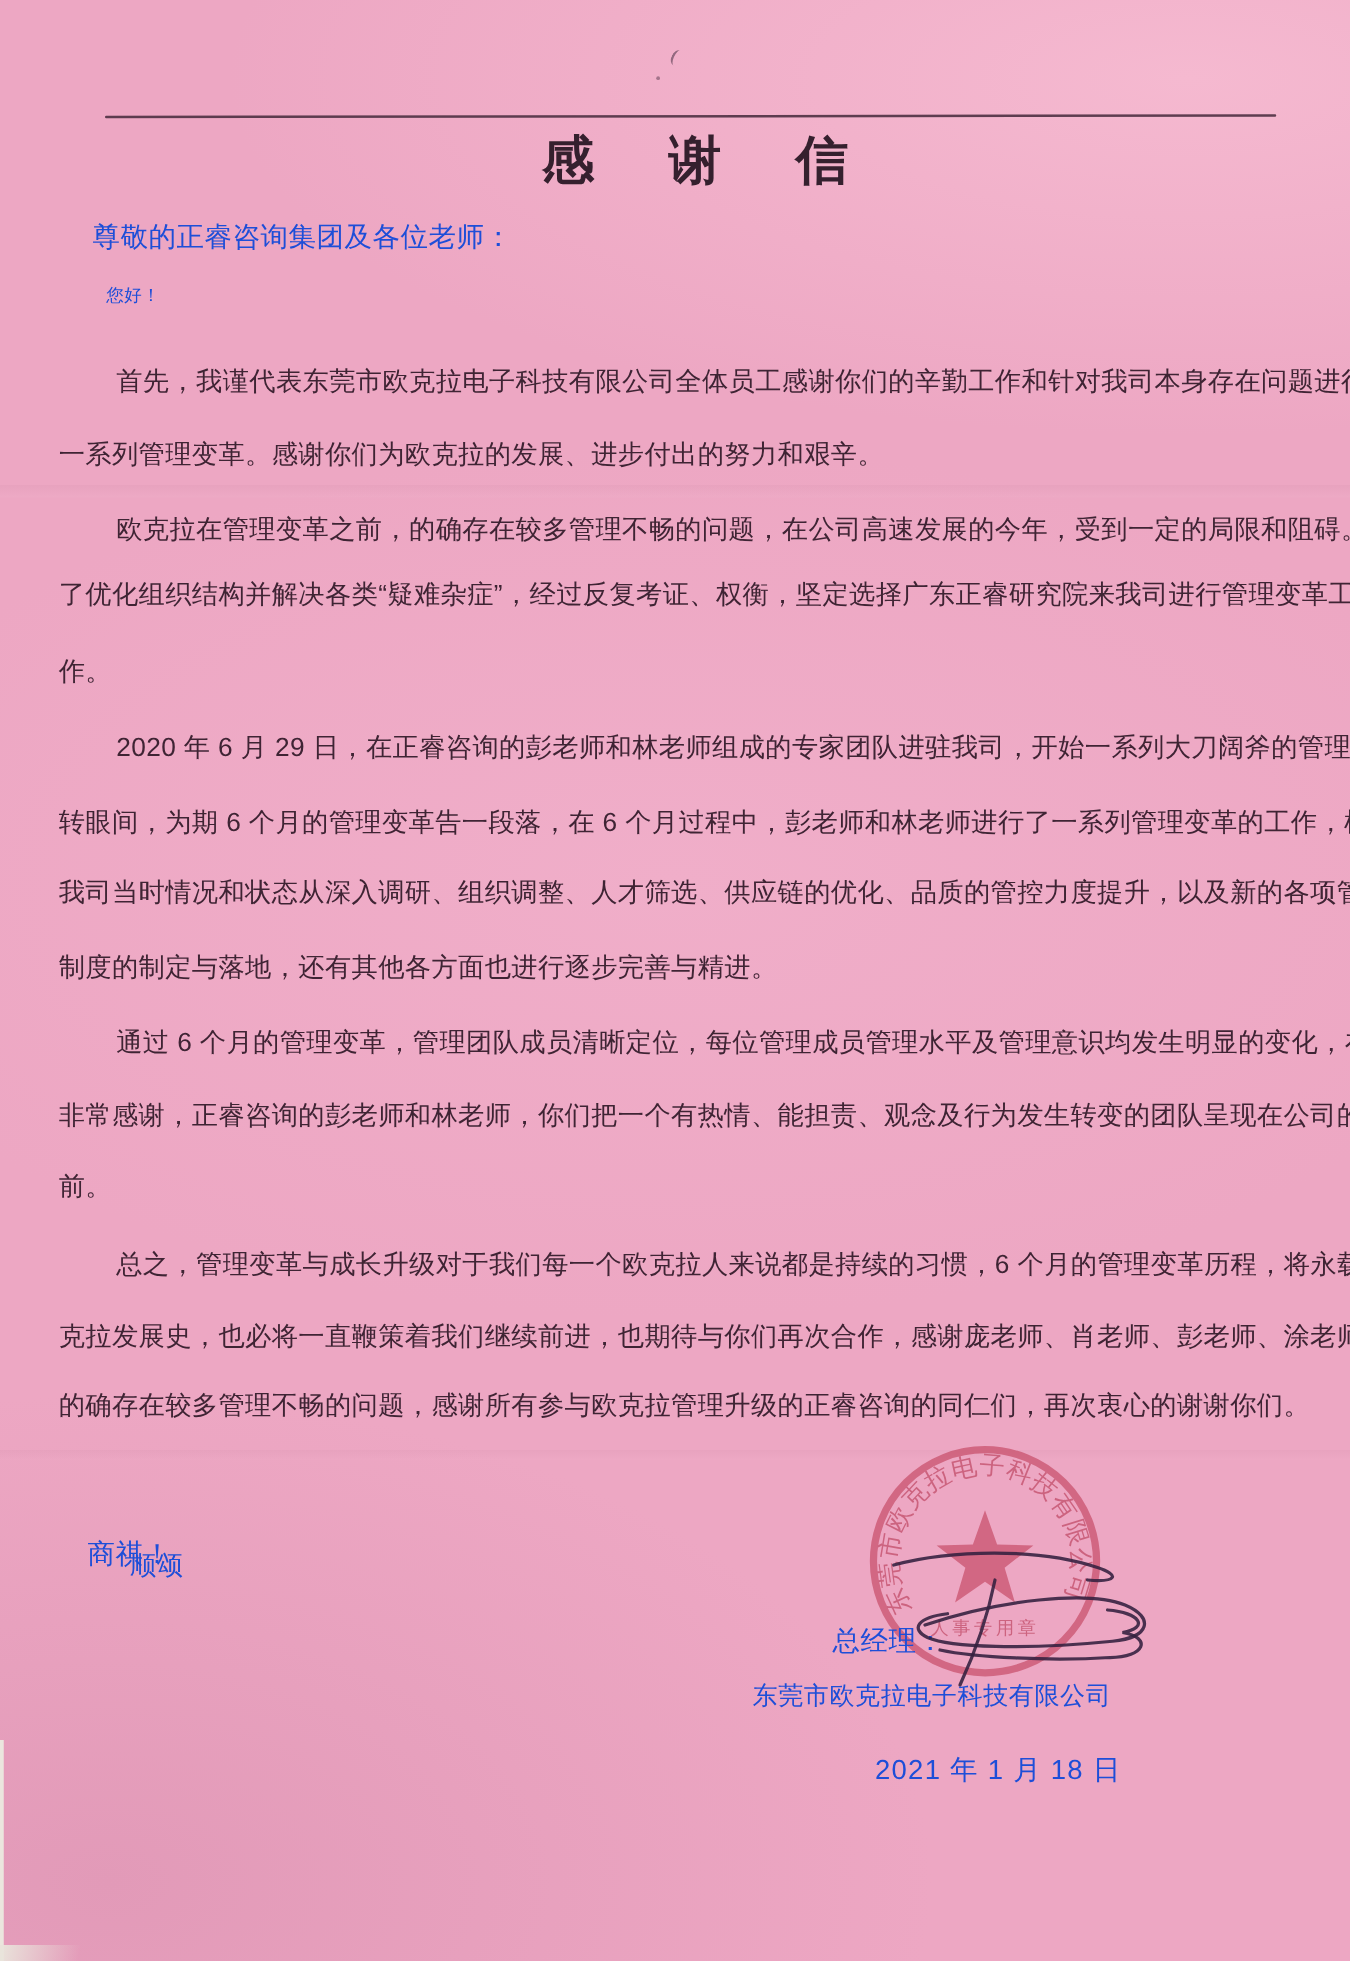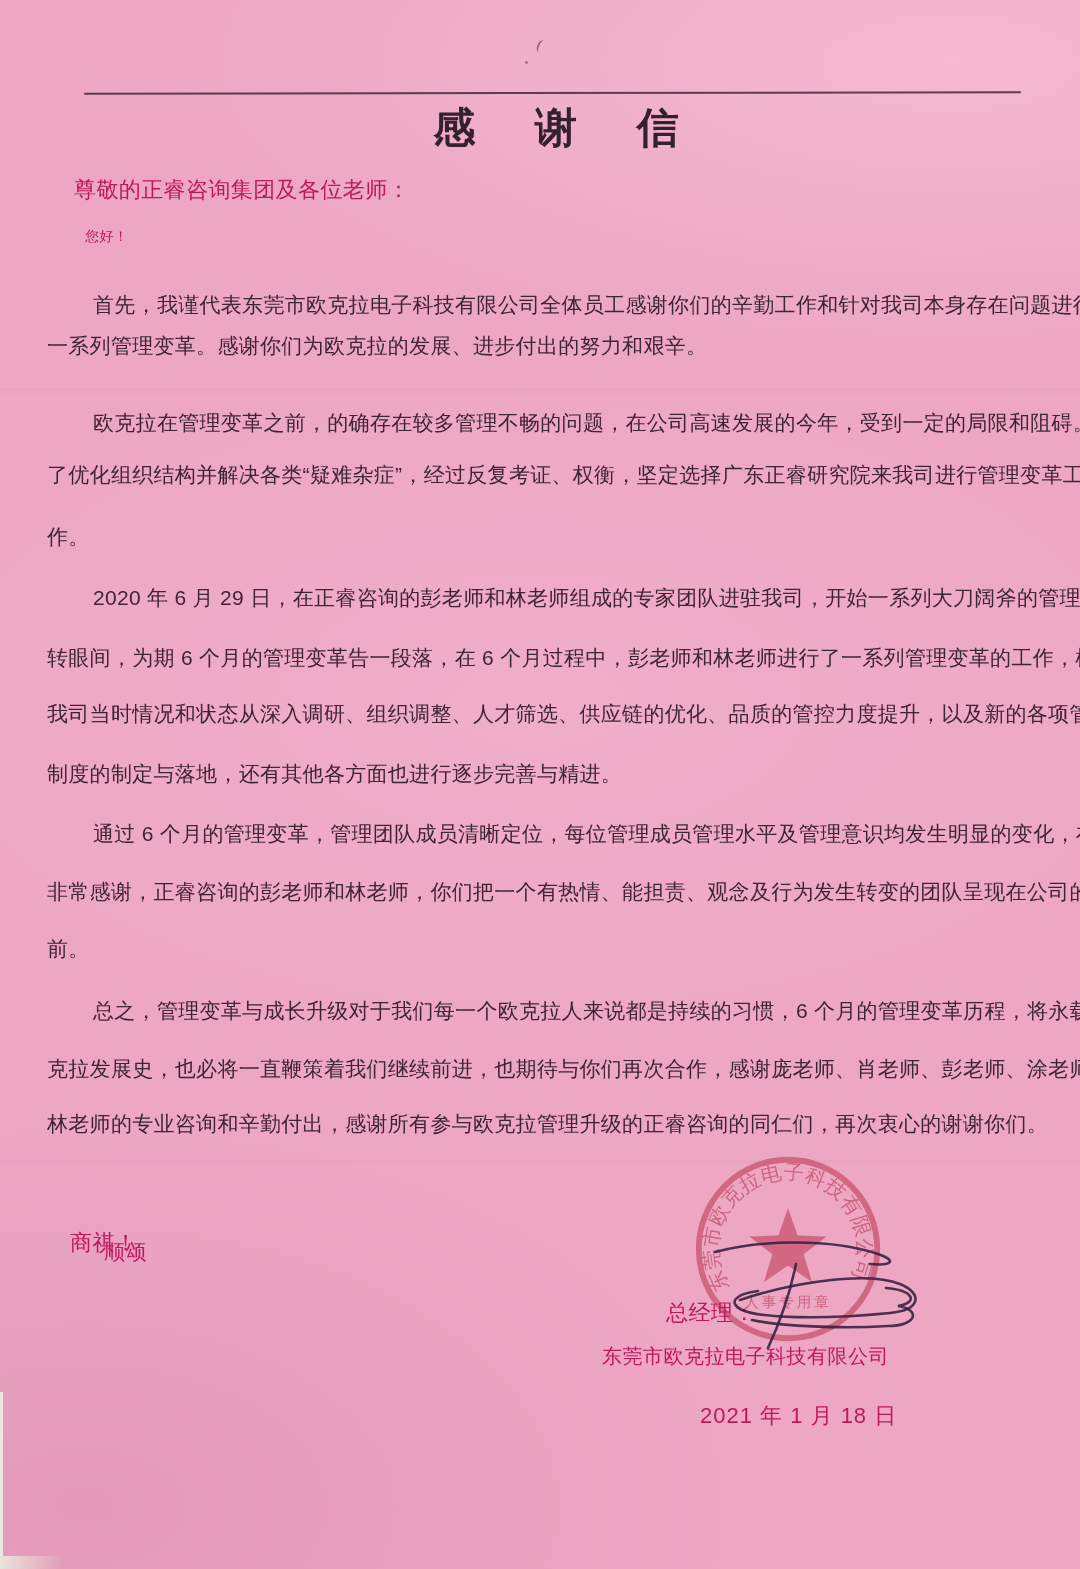--- a/index.html
+++ b/index.html
@@ -26,21 +26,21 @@
     border-left:2px solid rgba(70,45,65,.55);border-radius:60% 0 0 60%;transform:rotate(24deg);}
   .speck2{position:absolute;left:525px;top:61px;width:3px;height:3px;border-radius:50%;
     background:rgba(70,45,65,.45);}
   .rule{position:absolute;left:84px;top:92px;width:937px;height:2px;
     background:#43283a;opacity:.85;border-radius:2px;transform:rotate(-0.08deg);}
   .title{
     position:absolute;left:0;top:100px;width:1080px;margin:0;
     text-align:center;padding-left:56px;box-sizing:border-box;
     font-size:42px;font-weight:bold;letter-spacing:24px;color:#35202e;
   }
-  .line{position:absolute;color:#be185d;font-size:21px;letter-spacing:0.4px;white-space:nowrap;}
+  .line{position:absolute;color:#1d4ed8;font-size:21px;letter-spacing:0.4px;white-space:nowrap;}
   .bl{position:absolute;left:47px;width:990px;color:#3f2434;font-size:21px;
     letter-spacing:0.3px;white-space:nowrap;}
   .ind{padding-left:46px;}
   .sal{left:74px;font-size:22px;}
   .greet{left:85px;font-size:14px;}
   .shunsong{left:104px;}
   .shangqi{left:70px;font-size:22px;}
   .role{left:666px;top:1288px;font-size:22px;margin-top:10px;}
   .company{left:602px;top:1343px;font-size:20px;letter-spacing:0.5px;}
   .date{left:700px;top:1401px;font-size:22px;letter-spacing:1px;}
@@ -60,38 +60,38 @@
 <div class="speck1"></div>
 <div class="speck2"></div>
 
 <div class="rule"></div>
 <h1 class="title">感  谢  信</h1>
 
 <div class="line sal" style="top:175px">尊敬的正睿咨询集团及各位老师：</div>
 <div class="line greet" style="top:228px">您好！</div>
 
 <div class="bl ind" style="top:291px">首先，我谨代表东莞市欧克拉电子科技有限公司全体员工感谢你们的辛勤工作和针对我司本身存在问题进行的</div>
-<div class="bl" style="top:332px">一系列管理变革。感谢你们为欧克拉的发展、进步付出的努力和艰辛。</div>
+<div class="bl" style="top:349px">一系列管理变革。感谢你们为欧克拉的发展、进步付出的努力和艰辛。</div>
 
 <div class="bl ind" style="top:409px">欧克拉在管理变革之前，的确存在较多管理不畅的问题，在公司高速发展的今年，受到一定的局限和阻碍。为</div>
 <div class="bl" style="top:461px">了优化组织结构并解决各类“疑难杂症”，经过反复考证、权衡，坚定选择广东正睿研究院来我司进行管理变革工</div>
 <div class="bl" style="top:523px">作。</div>
 
 <div class="bl ind" style="top:584px">2020 年 6 月 29 日，在正睿咨询的彭老师和林老师组成的专家团队进驻我司，开始一系列大刀阔斧的管理变革。</div>
 <div class="bl" style="top:644px">转眼间，为期 6 个月的管理变革告一段落，在 6 个月过程中，彭老师和林老师进行了一系列管理变革的工作，根据</div>
 <div class="bl" style="top:700px">我司当时情况和状态从深入调研、组织调整、人才筛选、供应链的优化、品质的管控力度提升，以及新的各项管理</div>
 <div class="bl" style="top:760px">制度的制定与落地，还有其他各方面也进行逐步完善与精进。</div>
 
 <div class="bl ind" style="top:820px">通过 6 个月的管理变革，管理团队成员清晰定位，每位管理成员管理水平及管理意识均发生明显的变化，在此</div>
 <div class="bl" style="top:878px">非常感谢，正睿咨询的彭老师和林老师，你们把一个有热情、能担责、观念及行为发生转变的团队呈现在公司的面</div>
 <div class="bl" style="top:935px">前。</div>
 
 <div class="bl ind" style="top:997px">总之，管理变革与成长升级对于我们每一个欧克拉人来说都是持续的习惯，6 个月的管理变革历程，将永载欧</div>
 <div class="bl" style="top:1055px">克拉发展史，也必将一直鞭策着我们继续前进，也期待与你们再次合作，感谢庞老师、肖老师、彭老师、涂老师、</div>
-<div class="bl" style="top:1110px">林老师的专业咨询和辛勤付出，感谢所有参与欧克拉管理升级的正睿咨询的同仁们，再次衷心的谢谢你们。</div>
+<div class="bl" style="top:1110px">的确存在较多管理不畅的问题，感谢所有参与欧克拉管理升级的正睿咨询的同仁们，再次衷心的谢谢你们。</div>
 
 <div class="line shunsong" style="top:1238px">顺颂</div>
 <div class="line shangqi" style="top:1228px">商祺！</div>
 
 <svg class="seal" viewBox="0 0 200 200">
   <circle cx="100" cy="100" r="92" fill="none" stroke="#c2415c" stroke-width="6"></circle>
   <path id="sealArc" d="M 41,141.3 A 72,72 0 1 1 159,141.3" fill="none"></path>
   <text font-size="21" letter-spacing="1">
     <textPath href="#sealArc" startOffset="2" textLength="300" lengthAdjust="spacing">东莞市欧克拉电子科技有限公司</textPath>
   </text>

